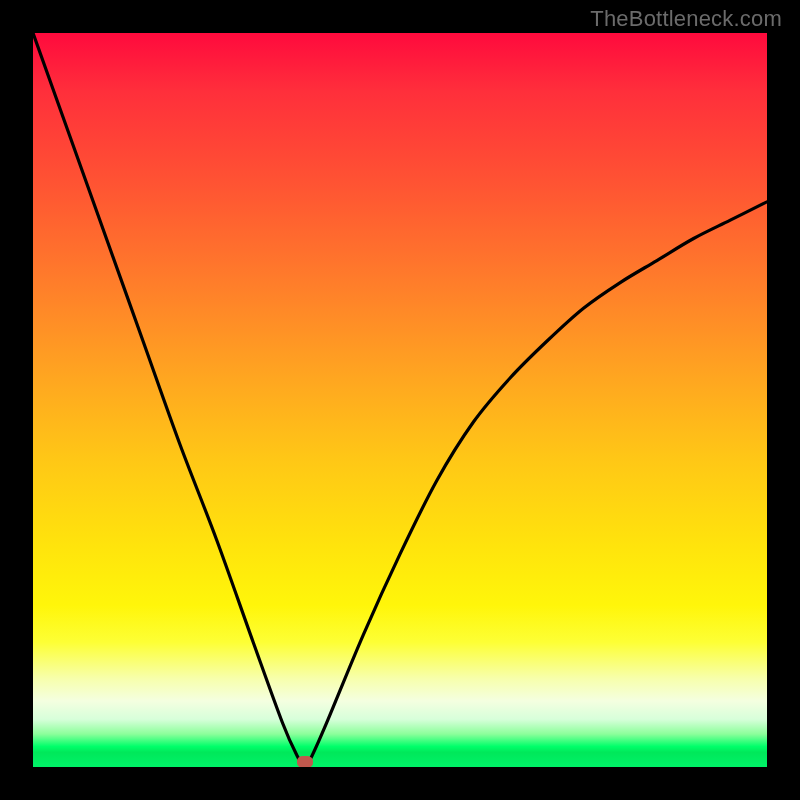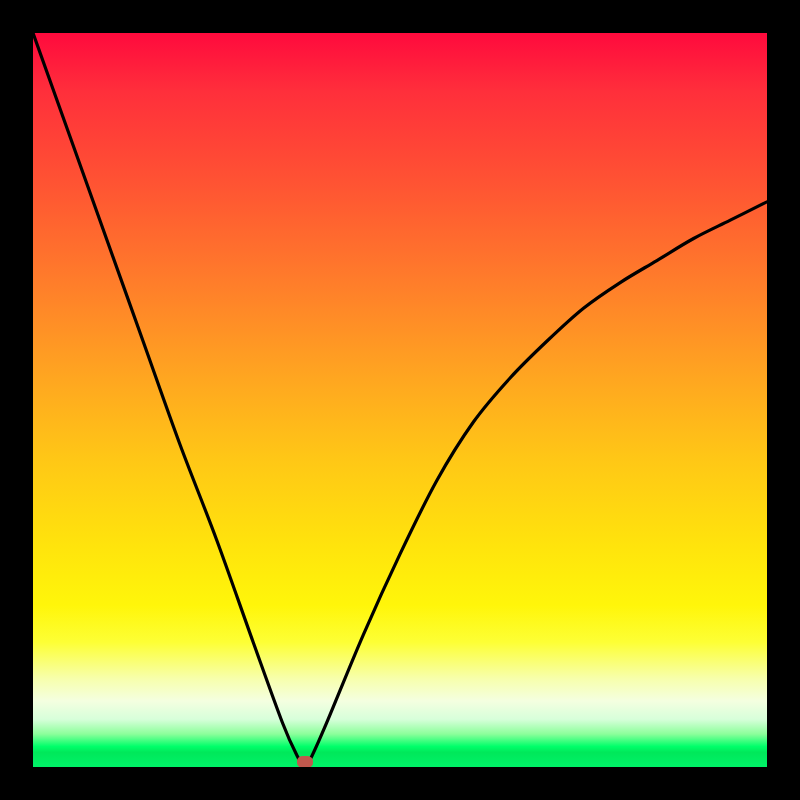--- a/index.html
+++ b/index.html
@@ -78,13 +78,14 @@
   <div class="plot-area">
     <div class="gradient-bg"></div>
 
     <svg class="curve" viewBox="0 0 734 734" preserveAspectRatio="none">
       <path id="curve-path" d="M 0 0 C 6.116666666666667 17.126666666666665, 24.46666666666667 68.50666666666666, 36.7 102.75999999999999 C 48.93333333333334 137.01333333333332, 61.16666666666667 171.26666666666665, 73.4 205.51999999999998 C 85.63333333333334 239.7733333333333, 97.86666666666666 274.0266666666667, 110.1 308.28000000000003 C 122.33333333333333 342.53333333333336, 134.56666666666666 378.01, 146.8 411.04 C 159.03333333333336 444.07000000000005, 171.26666666666668 473.43000000000006, 183.5 506.46000000000004 C 195.73333333333332 539.49, 209.19 578.6366666666667, 220.2 609.22 C 231.20999999999998 639.8033333333334, 242.22000000000003 670.9983333333333, 249.56000000000003 689.96 C 256.90000000000003 708.9216666666667, 260.57 715.65, 264.24 722.99 C 267.91 730.33, 269.1333333333333 734, 271.58 734 C 274.02666666666664 734, 275.25 730.33, 278.92 722.99 C 282.59000000000003 715.65, 285.0366666666667 710.145, 293.6 689.96 C 302.16333333333336 669.7750000000001, 318.06666666666666 630.0166666666667, 330.3 601.88 C 342.53333333333336 573.7433333333333, 354.76666666666665 546.8299999999999, 367 521.14 C 379.23333333333335 495.45, 391.4666666666667 469.76, 403.70000000000005 447.74 C 415.9333333333334 425.72, 428.16666666666663 406.1466666666667, 440.4 389.02000000000004 C 452.6333333333333 371.8933333333334, 464.8666666666667 358.4366666666666, 477.1 344.97999999999996 C 489.33333333333337 331.5233333333333, 501.5666666666666 319.9016666666667, 513.8 308.28000000000003 C 526.0333333333333 296.65833333333336, 538.2666666666667 285.0366666666667, 550.5 275.25 C 562.7333333333333 265.4633333333333, 574.9666666666667 257.51166666666666, 587.2 249.56 C 599.4333333333334 241.60833333333335, 611.6666666666666 234.88000000000002, 623.9 227.54000000000002 C 636.1333333333333 220.20000000000002, 648.3666666666667 212.24833333333333, 660.6 205.51999999999998 C 672.8333333333334 198.79166666666663, 685.0666666666666 193.28666666666663, 697.3 187.16999999999996 C 709.5333333333333 181.05333333333328, 727.8833333333333 171.87833333333327, 734 168.81999999999994" fill="none" stroke="#000" stroke-width="3.2" stroke-linecap="round"></path>
     </svg>
 
     <div id="marker" class="marker" style="left: 271.58px; top: 728.862px; background: rgb(192, 88, 77);"></div>
   </div>
 
+  <div class="watermark">TheBottleneck.com</div>
 </div>
 
 </body></html>

